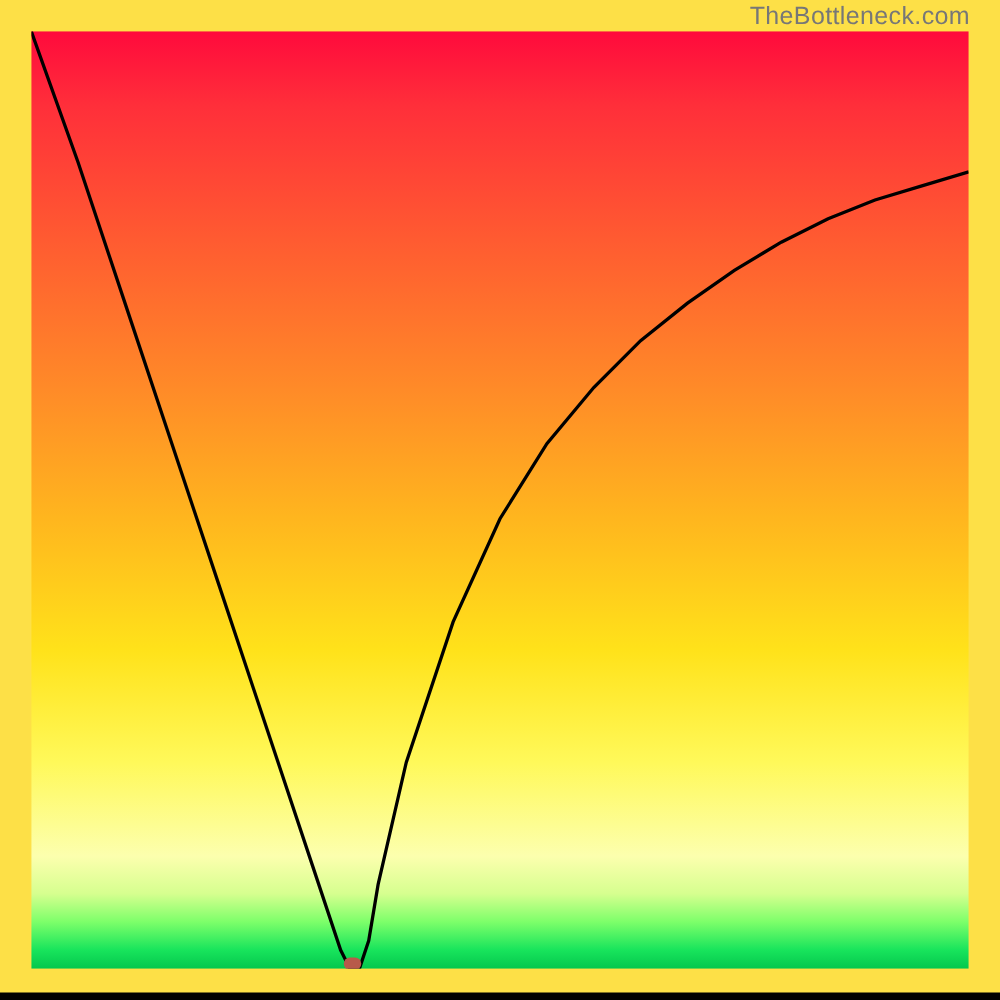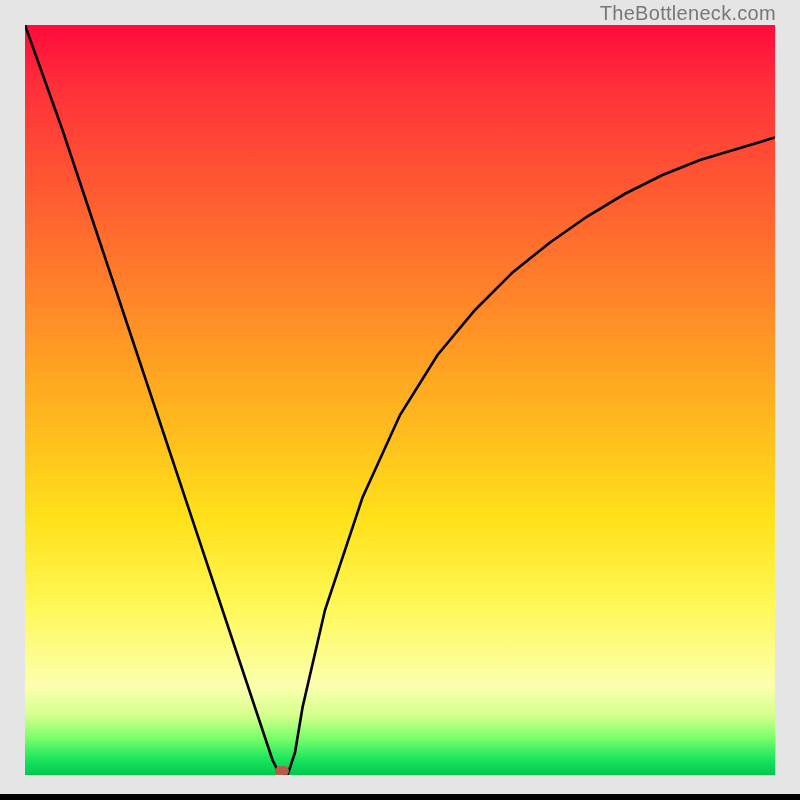--- a/index.html
+++ b/index.html
@@ -10,21 +10,21 @@
     background: #000;
     position: relative;
     font-family: Arial, Helvetica, sans-serif;
   }
   .frame {
     position: absolute;
     top: 0;
     left: 0;
     width: 800px;
     height: 794px;
-    background: #e5e5e5;
+    background: #fde047;
   }
   .plot-area {
     position: absolute;
     top: 25px;
     left: 25px;
     width: 750px;
     height: 750px;
     overflow: hidden;
   }
   .gradient {

